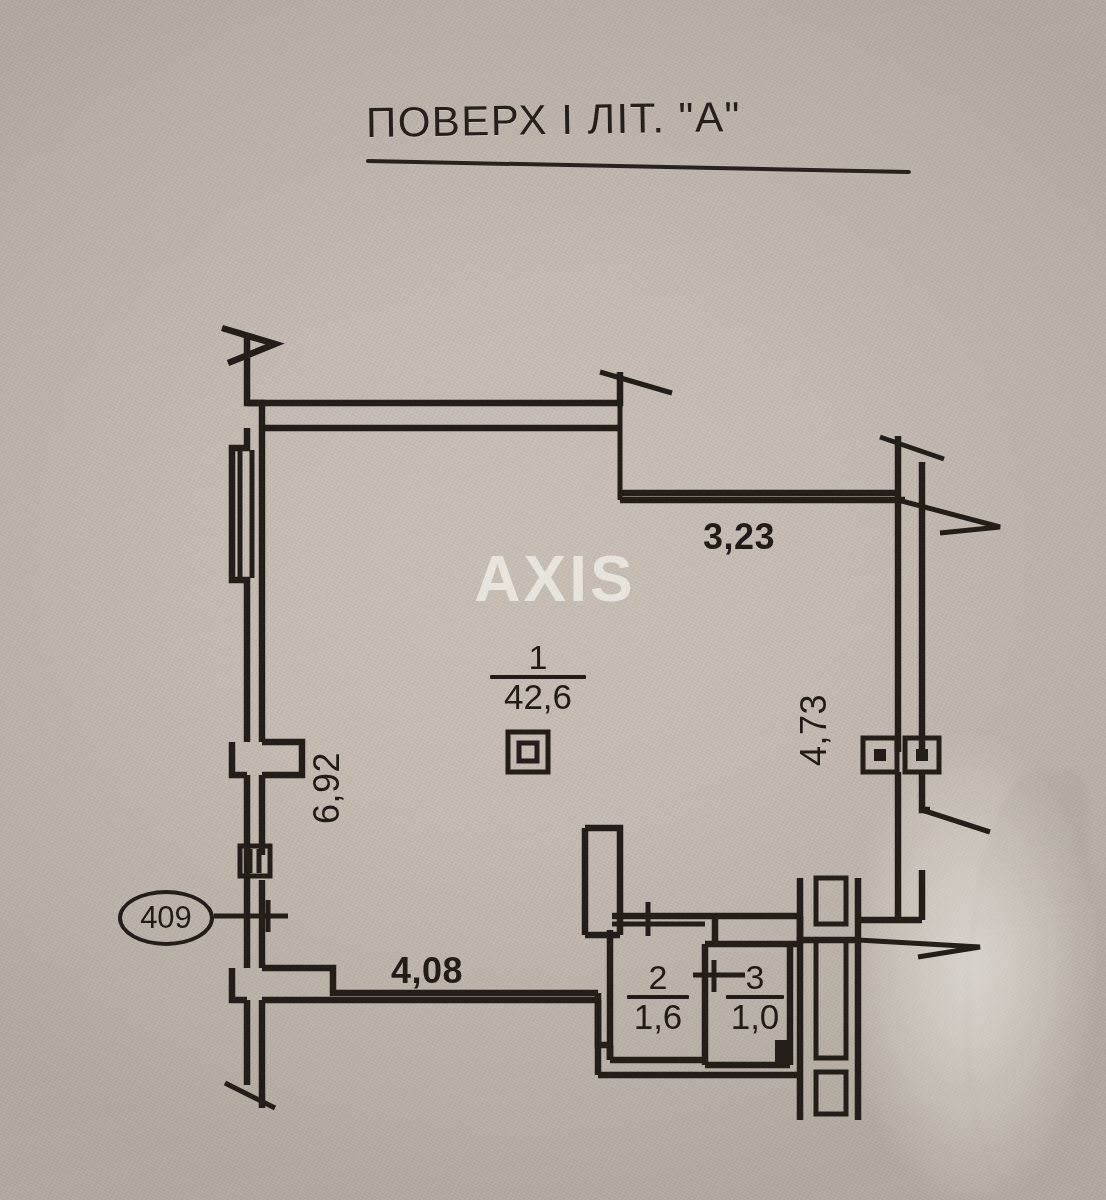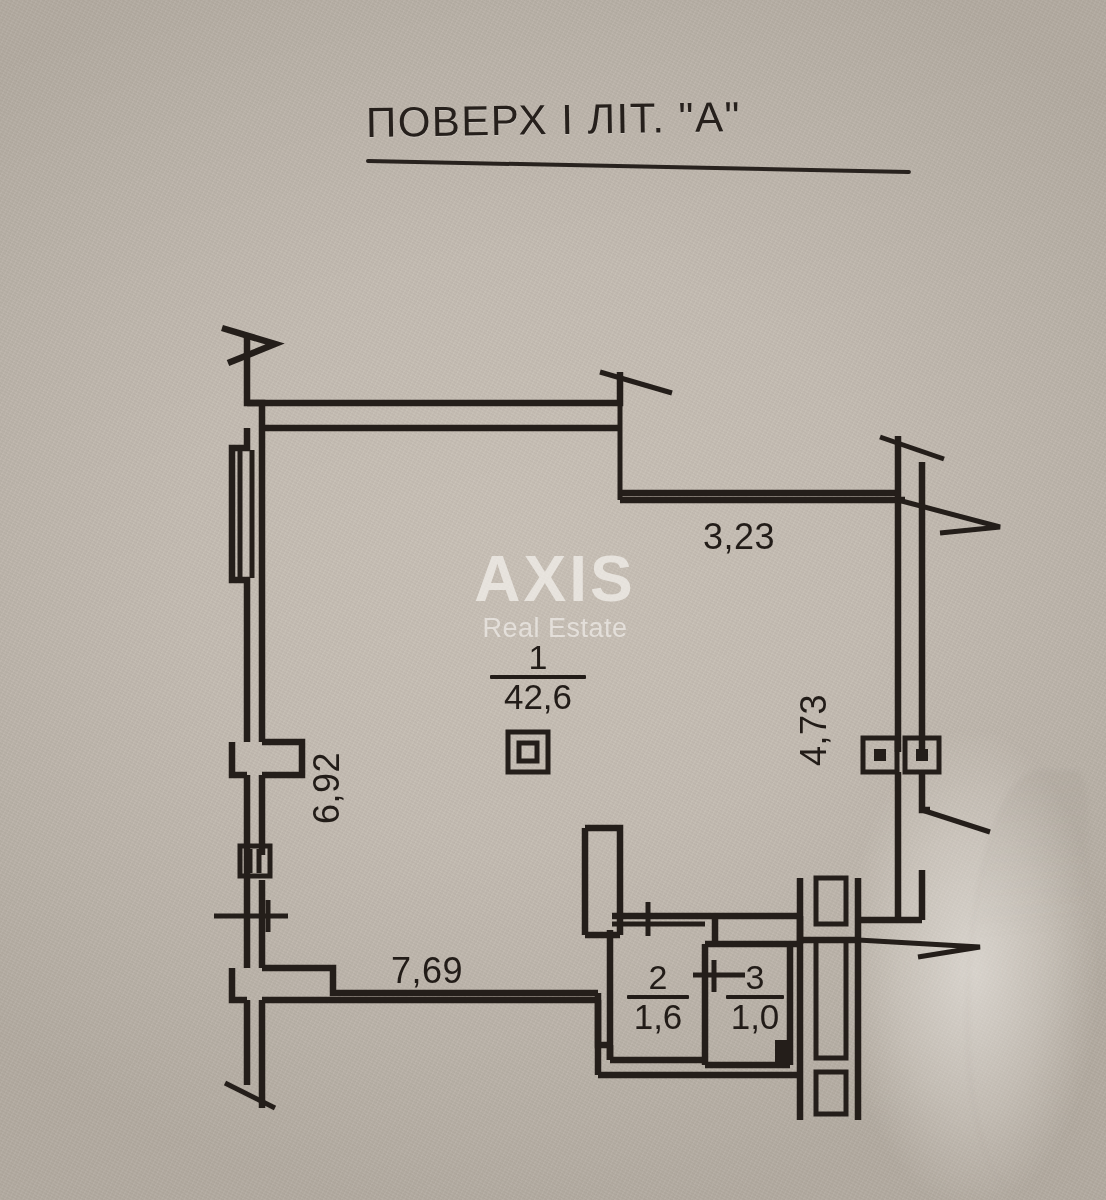--- a/index.html
+++ b/index.html
@@ -152,21 +152,21 @@
   
   .plan-label {
     position: absolute;
     color: #221c18;
     font-family: "Liberation Sans", sans-serif;
     pointer-events: none;
     white-space: nowrap;
   }
   .dim {
     font-size: 36px;
-    font-weight: 400;
+    font-weight: 700;
     letter-spacing: 0.5px;
   }
   .dim-v {
     font-size: 36px;
     font-weight: 400;
     letter-spacing: 0.5px;
     transform-origin: left bottom;
   }
 
   
@@ -226,21 +226,20 @@
   <div id="paper-smudge"></div>
   <div id="paper-crease"></div>
 
   <div id="title-block">
     <span id="title-text">ПОВЕРХ І ЛІТ. "А"</span>
     <div id="title-rule"></div>
   </div>
 
   <div id="watermark">
     <div id="watermark-main">AXIS</div>
-    <div id="watermark-sub">Real Estate</div>
   </div>
 
   <svg id="plan-svg" viewBox="0 0 1106 1200">
 
     <g>
       <path class="wall" d="M 222,328 L 275,344 L 228,363"></path>
       <path class="wall" d="M 247,336 L 247,403 L 262,403 L 262,428"></path>
     </g>
 
     <g>
@@ -380,34 +379,35 @@
     </g>
 
   </svg>
 
   <div class="plan-label dim" style="left:703px; top:516px;">3,23</div>
 
   <div class="plan-label dim-v" style="left:835px; top:724px; transform: rotate(-90deg);">4,73</div>
 
   <div class="plan-label dim-v" style="left:348px; top:782px; transform: rotate(-90deg);">6,92</div>
 
-  <div class="plan-label dim" style="left:391px; top:950px;">7,69</div>
+  <div class="plan-label dim" style="left:391px; top:950px;">4,08</div>
 
   <div class="room r1" style="left:483px; top:642px; width:110px;">
     <div class="num">1</div>
     <div class="bar"></div>
     <div class="area">42,6</div>
   </div>
 
   <div class="room r2" style="left:623px; top:962px; width:70px;">
     <div class="num">2</div>
     <div class="bar"></div>
     <div class="area">1,6</div>
   </div>
 
   <div class="room r3" style="left:722px; top:962px; width:66px;">
     <div class="num">3</div>
     <div class="bar"></div>
     <div class="area">1,0</div>
   </div>
 
+  <div id="apt-number">409</div>
 
 </div>
 
 </body></html>

